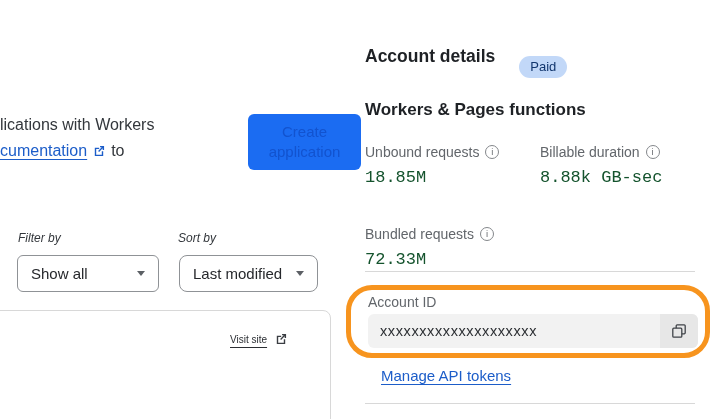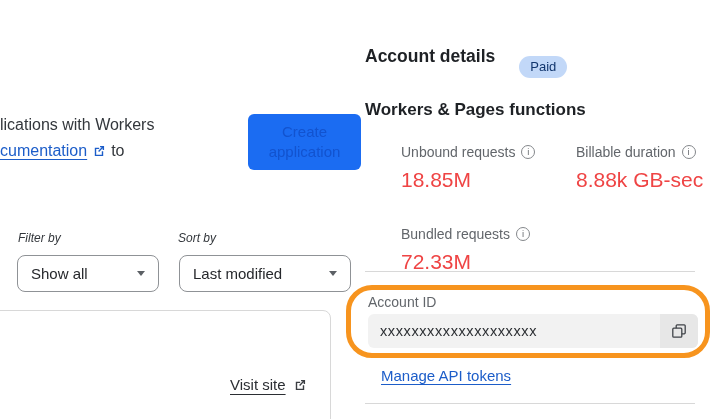--- a/index.html
+++ b/index.html
@@ -66,42 +66,41 @@
   .dropdown{
     position:absolute;top:255px;height:37px;
     border:1px solid var(--border-gray);
     border-radius:8px;
     background:#fff;
     display:flex;align-items:center;justify-content:space-between;
     padding:0 13px;
     font-size:15px;color:#26282c;
     cursor:pointer;
   }
-  .dd-filter{left:17px;width:142px;}
-  .dd-sort{left:179px;width:172px;}
+  .dd-filter{left:17px;width:142px;border-radius:6px;}
+  .dd-sort{left:179px;width:139px;}
   .caret{
     width:0;height:0;
     border-left:4.5px solid transparent;
     border-right:4.5px solid transparent;
     border-top:5.5px solid #5c6065;
     margin-left:8px;
   }
   .site-card{
     position:absolute;left:-24px;top:310px;
     width:355px;height:140px;
     border:1px solid var(--divider);
     border-radius:8px;
     background:#fff;
   }
   .visit-site{
     position:absolute;left:230px;top:332px;
     display:flex;align-items:center;gap:7px;
-    font-size:15px;color:#2b2e33;
-    cursor:pointer;
-    margin-top:44px;
+    font-size:10px;color:#2b2e33;
+    cursor:pointer;
   }
   .visit-site .vs-text{
     text-decoration:underline;
     text-underline-offset:4px;
   }
   
   .acct-header{
     position:absolute;left:365px;top:35px;
     display:flex;align-items:center;gap:24px;
   }
@@ -118,39 +117,39 @@
     margin-top:21px;
   }
   .date-range{
     position:absolute;left:365px;top:62px;
     font-size:13.5px;color:var(--text-gray);
   }
   .section-title{
     position:absolute;left:365px;top:100px;
     font-size:17px;font-weight:700;color:#1e2125;
   }
-  .stat{position:absolute;margin-left:36px;}
+  .stat{position:absolute;}
   .stat-a{left:365px;top:144px;}
   .stat-b{left:540px;top:144px;}
   .stat-c{left:365px;top:226px;}
   .stat-label{
     font-size:14px;color:var(--text-gray);
     display:flex;align-items:center;gap:6px;
     white-space:nowrap;
   }
   .info{
     display:inline-block;width:14px;height:14px;
     border:1px solid #84878b;border-radius:50%;
     font-size:9.5px;line-height:12px;text-align:center;
     color:#6b6e72;
     cursor:pointer;
   }
   .stat-value{
     margin-top:8px;
-    font-size:21px;color:#ef4444;
+    font-size:17px;color:#14532d;font-family:Liberation Mono, monospace;
   }
   .divider{
     position:absolute;left:365px;width:330px;height:1px;
     background:var(--divider);
   }
   .divider-top{top:271px;}
   .divider-bottom{top:403px;}
   .highlight-ring{
     position:absolute;left:346px;top:285px;
     width:364px;height:73px;

